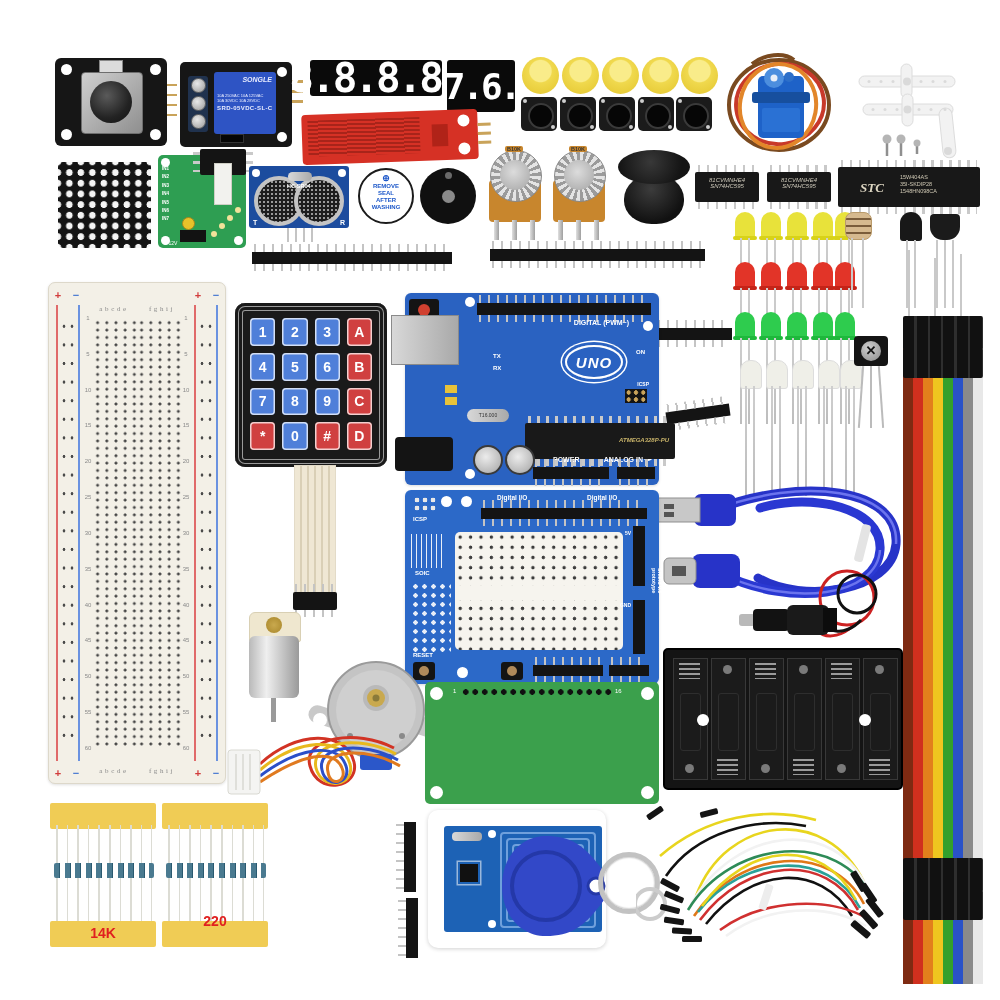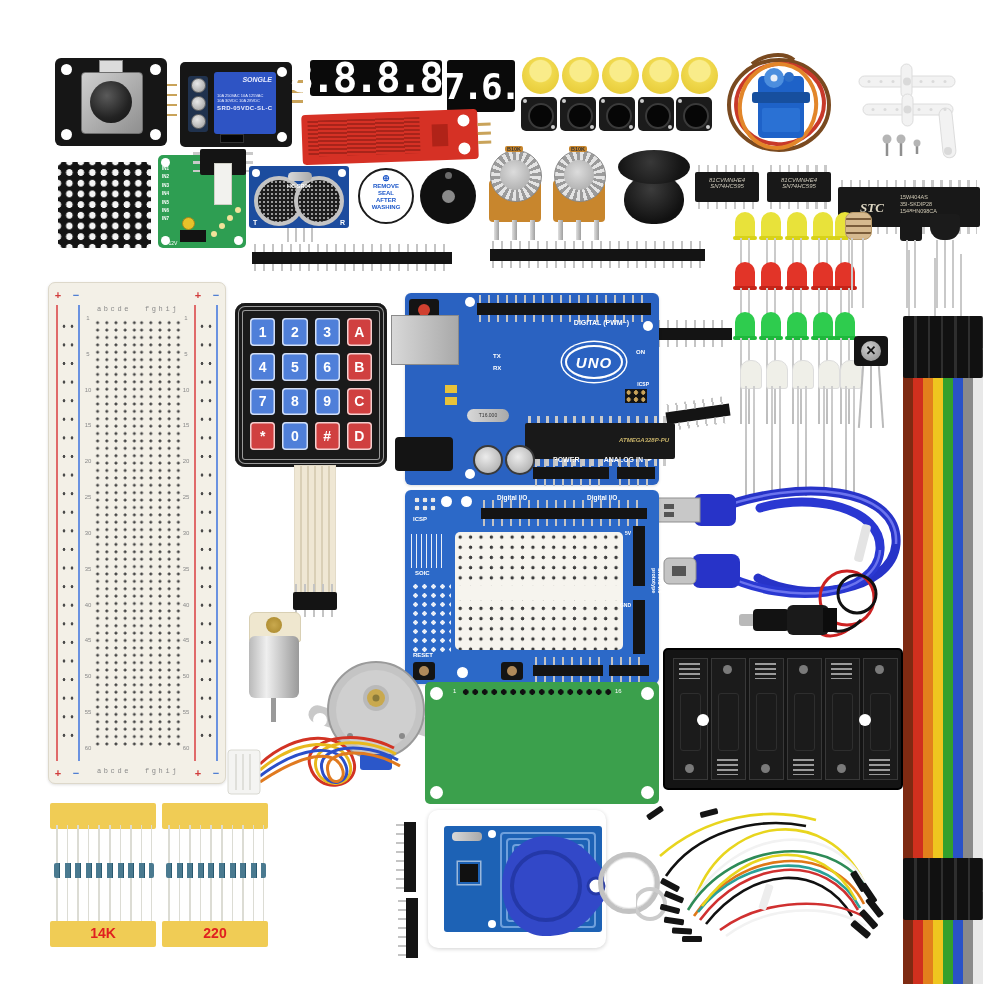--- a/index.html
+++ b/index.html
@@ -67,21 +67,21 @@
   .hdr:after{content:"";position:absolute;left:2px;right:2px;bottom:-7px;height:7px;
      background:repeating-linear-gradient(90deg,#c4c4c4 0 2px,transparent 2px 9px);}
   
   .bb{background:#f3f0e7;border:1px solid #ddd8ca;border-radius:7px;box-shadow:0 1px 3px rgba(0,0,0,.12);}
   .bb .railline{position:absolute;top:22px;bottom:22px;width:2px;}
   .bb .raildots{position:absolute;top:34px;bottom:34px;width:16px;
      background-image:radial-gradient(circle,#4a4a4a 1.3px,transparent 1.6px);background-size:8px 18.6px;}
   .bb .maindots{position:absolute;top:36px;bottom:36px;width:46px;
      background-image:radial-gradient(circle,#454545 1.3px,transparent 1.6px);background-size:9.2px 7.4px;}
   .bb .numcol{position:absolute;top:32px;bottom:32px;width:12px;display:flex;flex-direction:column;justify-content:space-between;font-size:6px;color:#8a8a8a;text-align:center;}
-  .bb .letters{position:absolute;width:46px;font-family:Liberation Mono, monospace;font-size:7px;color:#8a8a8a;letter-spacing:2.6px;text-align:center;}
+  .bb .letters{position:absolute;width:46px;font-family:Liberation Serif, serif;font-size:7px;color:#8a8a8a;letter-spacing:2.6px;text-align:center;}
   .pm{position:absolute;font-size:11px;font-weight:bold;width:14px;text-align:center;}
   
   .kp{background:#1a1a1a;border-radius:10px;box-shadow:inset 0 0 0 3px #1a1a1a,inset 0 0 0 4px #9a9a9a,inset 0 0 0 7px #1a1a1a,inset 0 0 0 8px #9a9a9a;}
   .kpgrid{position:absolute;left:15px;top:15px;width:122px;height:132px;display:grid;grid-template-columns:repeat(4,1fr);grid-template-rows:repeat(4,1fr);gap:7px;}
   .key{border-radius:4px;color:#fff;font-weight:bold;font-size:14px;display:flex;align-items:center;justify-content:center;box-shadow:inset 0 0 0 1.5px rgba(255,255,255,.75);}
   .key.blue{background:#4f7fd9;} .key.red{background:#d04040;}
   .ribbon{background:repeating-linear-gradient(90deg,#efe7d4 0 5px,#d9cfb6 5px 7px);border:1px solid #e3dbc8;}
   
   .bluepcb{background:#2a62c1;border-radius:6px;box-shadow:0 1px 3px rgba(0,0,0,.15);}
   .blacksub{position:absolute;background:#141414;}
@@ -358,21 +358,21 @@
   </div>
 
   <div class="c ic pins-t pins-b" style="left:695px;top:172px;width:64px;height:30px;padding-top:5px;text-align:center;">
     <div style="font-size:6px;font-style:italic;">81CVMNHE4</div>
     <div style="font-size:6px;font-style:italic;">SN74HC595</div>
   </div>
   <div class="c ic pins-t pins-b" style="left:767px;top:172px;width:64px;height:30px;padding-top:5px;text-align:center;">
     <div style="font-size:6px;font-style:italic;">81CVMNHE4</div>
     <div style="font-size:6px;font-style:italic;">SN74HC595</div>
   </div>
-  <div class="c ic pins-t pins-b" style="left:838px;top:167px;width:142px;height:40px;margin-top:20px;">
+  <div class="c ic pins-t pins-b" style="left:838px;top:167px;width:142px;height:40px;">
     <span style="position:absolute;left:22px;top:13px;font-family:'Liberation Serif',serif;font-style:italic;font-weight:bold;font-size:13px;color:#ddd6c2;">STC</span>
     <div style="position:absolute;left:62px;top:7px;font-size:5.5px;line-height:7px;color:#cfc8b4;">
       <div>15W404AS</div>
       <div>35I-SKDIP28</div>
       <div>1548HN098CA</div>
     </div>
   </div>
 
   <div class="c hdr" style="left:252px;top:252px;width:200px;height:12px;"></div>
   <div class="c hdr" style="left:490px;top:249px;width:215px;height:12px;"></div>
@@ -790,21 +790,21 @@
     <span class="rleads"></span>
     <span class="rbodies"></span>
     <span class="rtape" style="top:118px;"></span>
     <span class="rlabel" style="top:122px;">14K</span>
   </div>
   <div class="c rbundle" style="left:162px;top:803px;width:106px;height:150px;">
     <span class="rtape" style="top:0;"></span>
     <span class="rleads"></span>
     <span class="rbodies"></span>
     <span class="rtape" style="top:118px;"></span>
-    <span class="rlabel" style="top:122px;">220</span>
+    <span class="rlabel" style="top:110px;">220</span>
   </div>
 
   <div class="c vhdr" style="left:404px;top:822px;width:12px;height:70px;"></div>
   <div class="c vhdr" style="left:406px;top:898px;width:12px;height:60px;"></div>
   <div class="c card" style="left:428px;top:810px;width:178px;height:138px;">
     <div class="rfpcb" style="left:16px;top:16px;width:158px;height:106px;">
       <span class="coil" style="right:6px;top:6px;width:92px;height:92px;"></span>
       <span class="coil" style="right:12px;top:12px;width:80px;height:80px;"></span>
       <span class="coil" style="right:18px;top:18px;width:68px;height:68px;"></span>
       <span class="silver" style="position:absolute;left:8px;top:6px;width:30px;height:9px;border-radius:4px;"></span>

